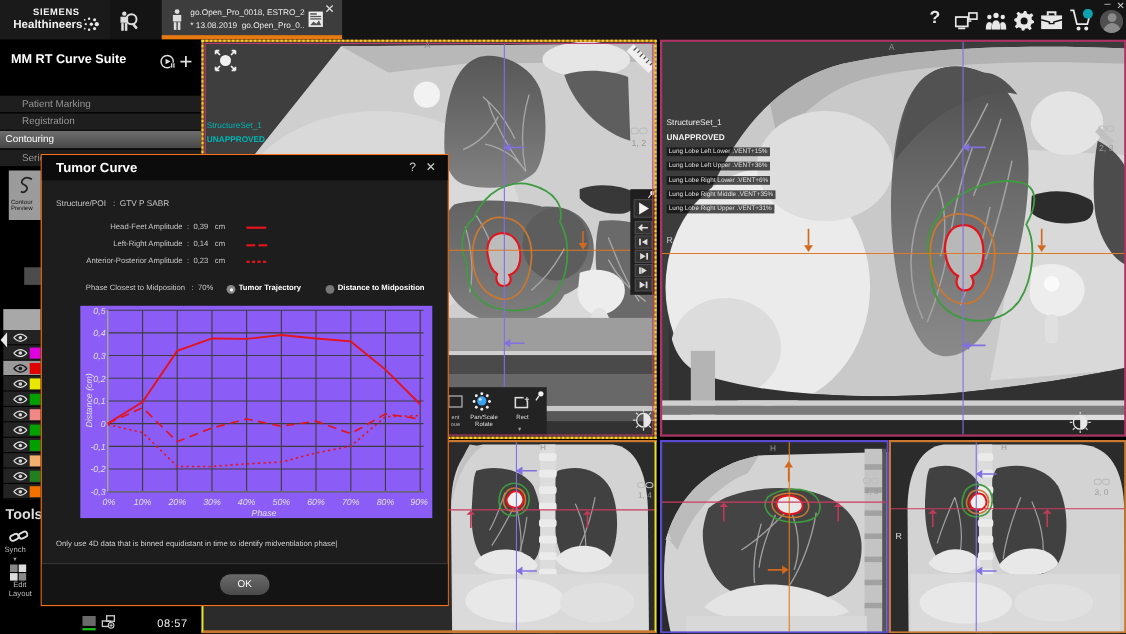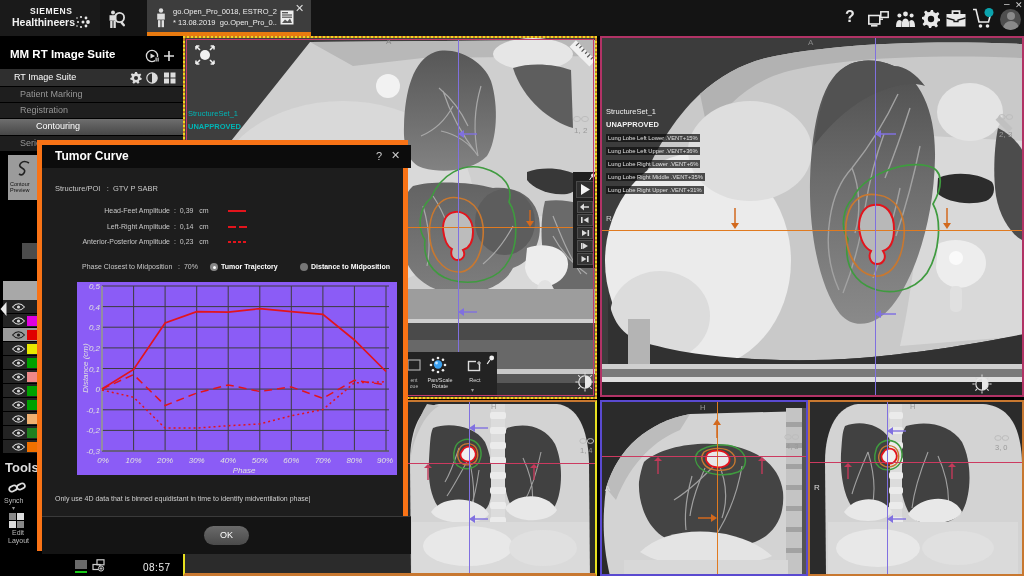--- a/index.html
+++ b/index.html
@@ -92,53 +92,38 @@
   </svg>
   <div class="abs" style="left:1000px;top:9px;width:21px;height:21px;border-radius:50%;background:#4f4f4f;overflow:hidden;">
      <div class="abs" style="left:6.5px;top:3px;width:8px;height:8px;border-radius:50%;background:#8a8a8a;"></div>
      <div class="abs" style="left:2.5px;top:12px;width:16px;height:10px;border-radius:8px 8px 0 0;background:#8a8a8a;"></div>
   </div>
   <div class="abs" style="left:1004px;top:-2px;font-size:10px;color:#ccc;">–</div>
   <div class="abs" style="left:1015px;top:0px;font-size:9px;color:#ccc;">✕</div>
 </div>
 
 <div class="abs" style="left:0;top:36px;width:183px;height:540px;background:#000;">
-  <div class="abs" style="left:10px;top:12px;font-size:11.5px;font-weight:bold;color:#fff;">MM RT Image Suite</div>
+  <div class="abs" style="left:10px;top:12px;font-size:11.5px;font-weight:bold;color:#fff;">MM RT Curve Suite</div>
   <svg class="abs" style="left:145px;top:13px;" width="30" height="14" viewBox="0 0 30 14">
     <circle cx="7" cy="7" r="5.6" fill="none" stroke="#ddd" stroke-width="1.3"></circle>
     <path d="M5.5 4.5 L10 7 L5.5 9.5 Z" fill="#ddd"></path>
     <rect x="10" y="8" width="4" height="5" fill="#000"></rect>
     <rect x="10.5" y="8.5" width="1.2" height="4" fill="#ddd"></rect>
       <rect x="12.5" y="8.5" width="1.2" height="4" fill="#ddd"></rect>
     <path d="M24 2 L24 12 M19 7 L29 7" stroke="#ddd" stroke-width="1.6"></path>
   </svg>
 
-  <div class="abs" style="left:0;top:33px;width:183px;height:17px;background:#2f2f2f;border-bottom:1px solid #000;">
-    <div class="abs" style="left:14px;top:3px;font-size:9px;color:#fff;">RT Image Suite</div>
-    <svg class="abs" style="left:130px;top:3px;" width="46" height="12" viewBox="0 0 46 12">
-      <g fill="#ddd">
-        <path d="M5 0 L7 0 L7.4 1.6 A4.5 4.5 0 0 1 8.8 2.2 L10.3 1.4 L11.3 3 L10.1 4.1 A4.5 4.5 0 0 1 10.3 5.5 L11.8 6.2 L11.3 8 L9.6 8 A4.5 4.5 0 0 1 8.8 9.2 L9.5 10.8 L7.8 11.8 L6.6 10.5 A4.5 4.5 0 0 1 5.2 10.5 L4 11.8 L2.4 10.7 L3.1 9.1 A4.5 4.5 0 0 1 2.3 7.9 L0.5 7.8 L0.2 6 L1.7 5.4 A4.5 4.5 0 0 1 1.9 4 L0.8 2.8 L1.9 1.3 L3.4 2.1 A4.5 4.5 0 0 1 4.7 1.5 Z"></path>
-        <circle cx="6" cy="6" r="2" fill="#2f2f2f"></circle>
-        <circle cx="22" cy="6" r="5.2" fill="none" stroke="#ddd" stroke-width="1.2"></circle>
-        <path d="M22 0.8 A5.2 5.2 0 0 1 22 11.2 Z" fill="#ddd"></path>
-        <rect x="34" y="0.5" width="5" height="5"></rect>
-          <rect x="40.5" y="0.5" width="5" height="5"></rect>
-        <rect x="34" y="6.5" width="5" height="5"></rect>
-          <rect x="40.5" y="6.5" width="5" height="5"></rect>
-      </g>
-    </svg>
-  </div>
   <div class="abs" style="left:0;top:67px;width:183px;height:15px;background:#1e1e1e;border-bottom:1px solid #000;">
     <div class="abs" style="left:20px;top:2px;font-size:9px;color:#969696;">Registration</div>
   </div>
   <div class="abs" style="left:0;top:51px;width:183px;height:15px;background:#1e1e1e;border-bottom:1px solid #000;">
     <div class="abs" style="left:20px;top:2px;font-size:9px;color:#969696;">Patient Marking</div>
   </div>
   <div class="abs" style="left:0;top:83px;width:183px;height:16px;background:linear-gradient(#6e6e6e,#474747);border-bottom:1px solid #000;">
-    <div class="abs" style="left:36px;top:2px;font-size:9px;color:#fff;">Contouring</div>
+    <div class="abs" style="left:5px;top:2px;font-size:9px;color:#fff;">Contouring</div>
   </div>
   <div class="abs" style="left:0;top:100px;width:183px;height:15px;background:#1e1e1e;">
     <div class="abs" style="left:20px;top:2px;font-size:9px;color:#969696;">Series</div>
   </div>
 
   <div class="abs" style="left:8px;top:119px;width:40px;height:45px;background:#9b9b9b;">
     <svg class="abs" style="left:8px;top:5px;" width="16" height="20" viewBox="0 0 16 20">
       <path d="M13 3 Q8 0 5 3 Q2 6 6 8 Q10 10 8 13 Q6 16 3 14" fill="none" stroke="#222" stroke-width="1.6"></path>
     </svg>
     <div class="abs" style="left:2px;top:26px;font-size:5.5px;color:#111;line-height:6px;">Contour<br>Preview</div>
@@ -679,21 +664,21 @@
     <ellipse cx="4" cy="3" rx="3.2" ry="2.4"></ellipse>
         <ellipse cx="11.4" cy="3" rx="3.2" ry="2.4"></ellipse>
   </g>
   <text x="102" y="9" font-size="7.5" fill="#999" font-family="Liberation Sans">H</text>
   <text x="6" y="90" font-size="8" fill="#ddd" font-family="Liberation Sans">R</text>
   <text x="187" y="50" font-size="7.5" fill="#999" font-family="Liberation Sans">3, 0</text>
  </svg>
  <div class="abs" style="left:0;top:0;width:216px;height:176px;border:2px solid #c87830;box-sizing:border-box;"></div>
 </div>
 
-<div class="abs" style="left:37px;top:140px;width:371px;height:411px;background:#1d1d1d;border:5px solid #f97316;box-sizing:border-box;z-index:50;">
+<div class="abs" style="left:37px;top:140px;width:371px;height:411px;background:#1d1d1d;border:1px solid #f97316;box-sizing:border-box;z-index:50;">
   <div class="abs" style="left:0;top:0;width:369px;height:23px;background:#0c0c0c;">
     <div class="abs" style="left:13px;top:4px;font-size:12px;font-weight:bold;color:#fff;">Tumor Curve</div>
     <div class="abs" style="left:334px;top:5px;font-size:11px;color:#ccc;">?</div>
     <div class="abs" style="left:349px;top:4px;font-size:11px;color:#ccc;">✕</div>
   </div>
   <div class="abs" style="left:13px;top:39px;font-size:7.5px;color:#c8c8c8;">Structure/POI&nbsp;&nbsp; :&nbsp; GTV P SABR</div>
   <div class="abs" style="left:0px;top:62px;width:128px;text-align:right;font-size:7px;color:#c8c8c8;">Head-Feet Amplitude</div>
   <div class="abs" style="left:132px;top:62px;font-size:7px;color:#c8c8c8;">:&nbsp; 0,39&nbsp;&nbsp; cm</div>
   <div class="abs" style="left:186px;top:65px;width:18px;height:2px;background:#e3141c;"></div>
   <div class="abs" style="left:0px;top:78px;width:128px;text-align:right;font-size:7px;color:#c8c8c8;">Left-Right Amplitude</div>

